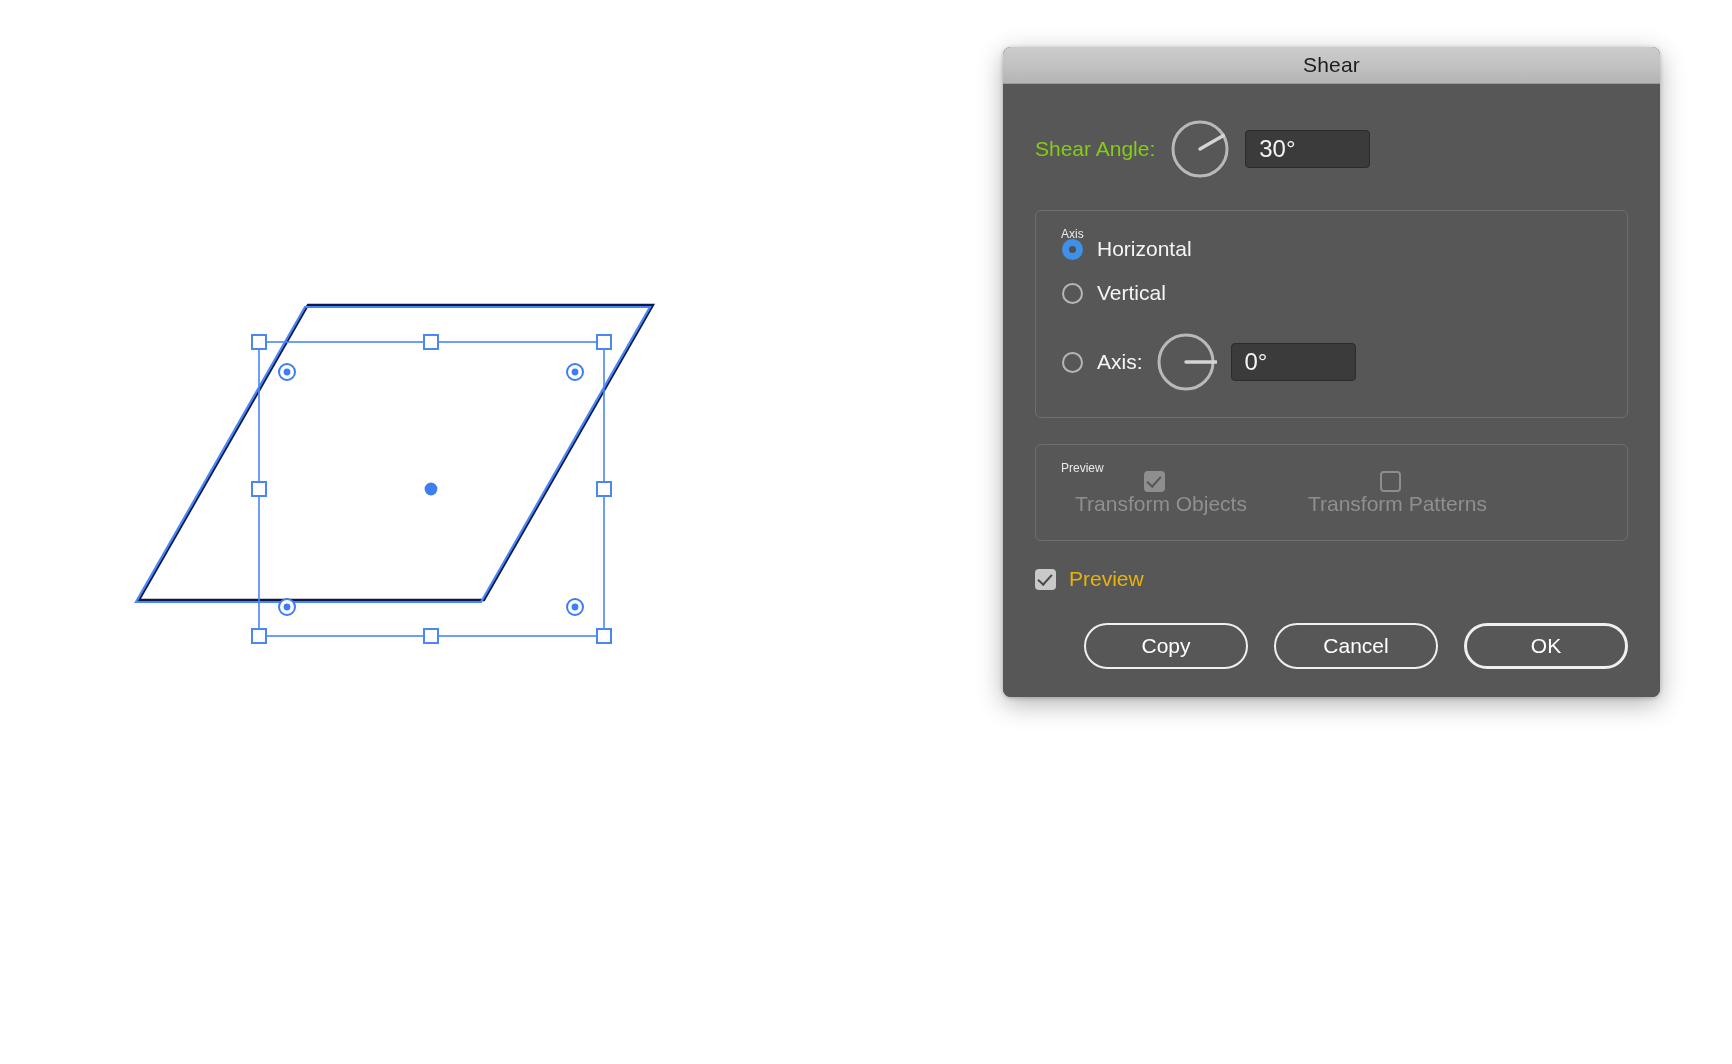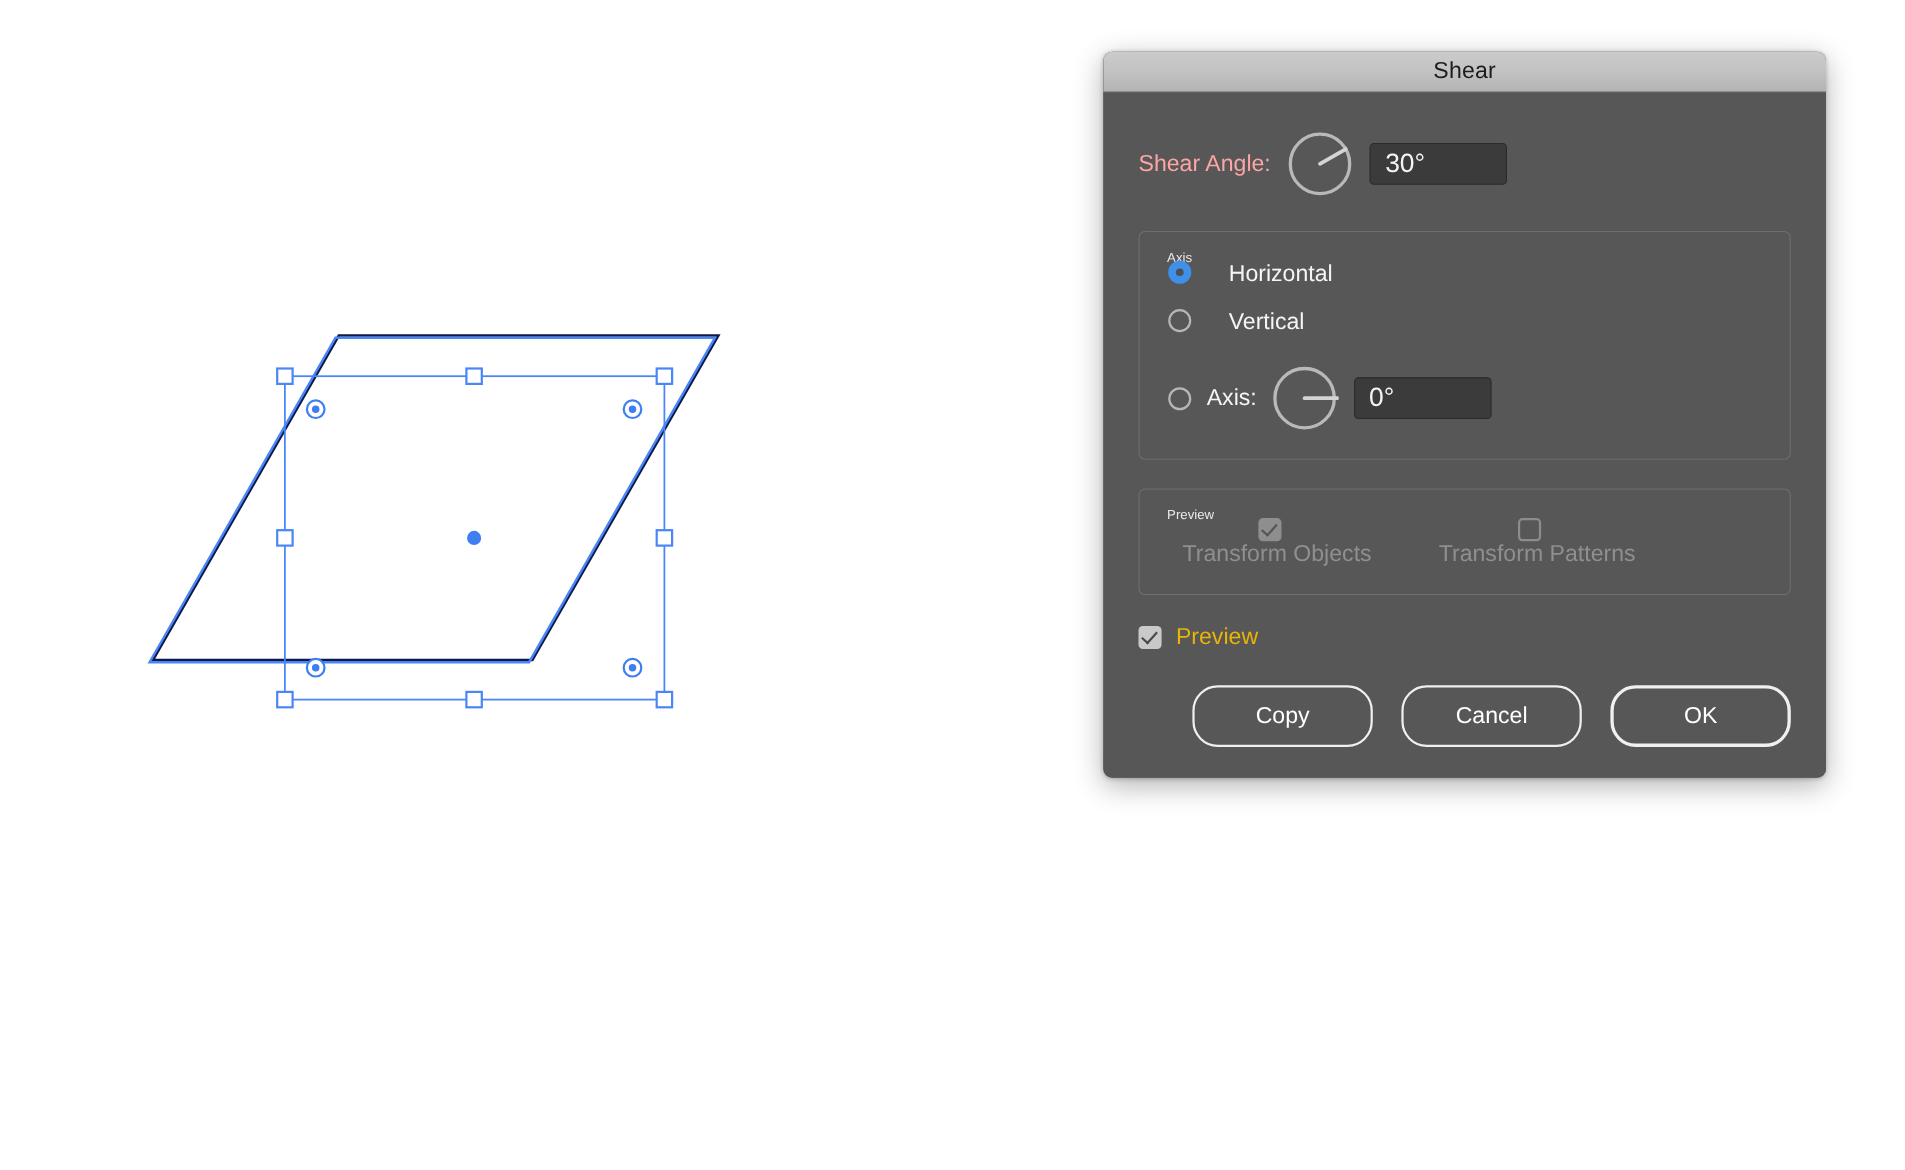--- a/index.html
+++ b/index.html
@@ -66,21 +66,21 @@
   }
 
   
   .shear-angle-row {
     display: flex;
     align-items: center;
     margin-bottom: 30px;
   }
   .field-label {
     font-size: 21px;
-    color: #fca5a5;
+    color: #84cc16;
     white-space: nowrap;
   }
   .dial {
     width: 62px;
     height: 62px;
     margin-left: 14px;
     flex: none;
   }
   .num-input {
     margin-left: 14px;
@@ -112,22 +112,22 @@
     background: #575757;
     padding: 0 7px;
     font-size: 12px;
     color: #eaeaea;
     margin-top: 28px;
   }
   .group.disabled .group-title { color: #eaeaea; }
 
   .radio-row {
     display: flex;
+    align-items: center;
     margin-bottom: 20px;
-    gap: 20px;
   }
   .radio-row:last-child { margin-bottom: 0; }
 
   .radio {
     width: 21px;
     height: 21px;
     border-radius: 50%;
     flex: none;
     box-sizing: border-box;
     position: relative;
@@ -227,21 +227,21 @@
   }
 
   
   #button-row {
     display: flex;
     justify-content: flex-end;
     gap: 26px;
   }
   .pill-btn {
     min-width: 164px;
-    height: 56px;
+    height: 46px;
     border-radius: 23px;
     background: transparent;
     border: 2px solid #f0f0f0;
     color: #ffffff;
     font-size: 21px;
     font-family: "Liberation Sans", sans-serif;
     display: flex;
     align-items: center;
     justify-content: center;
     cursor: default;

